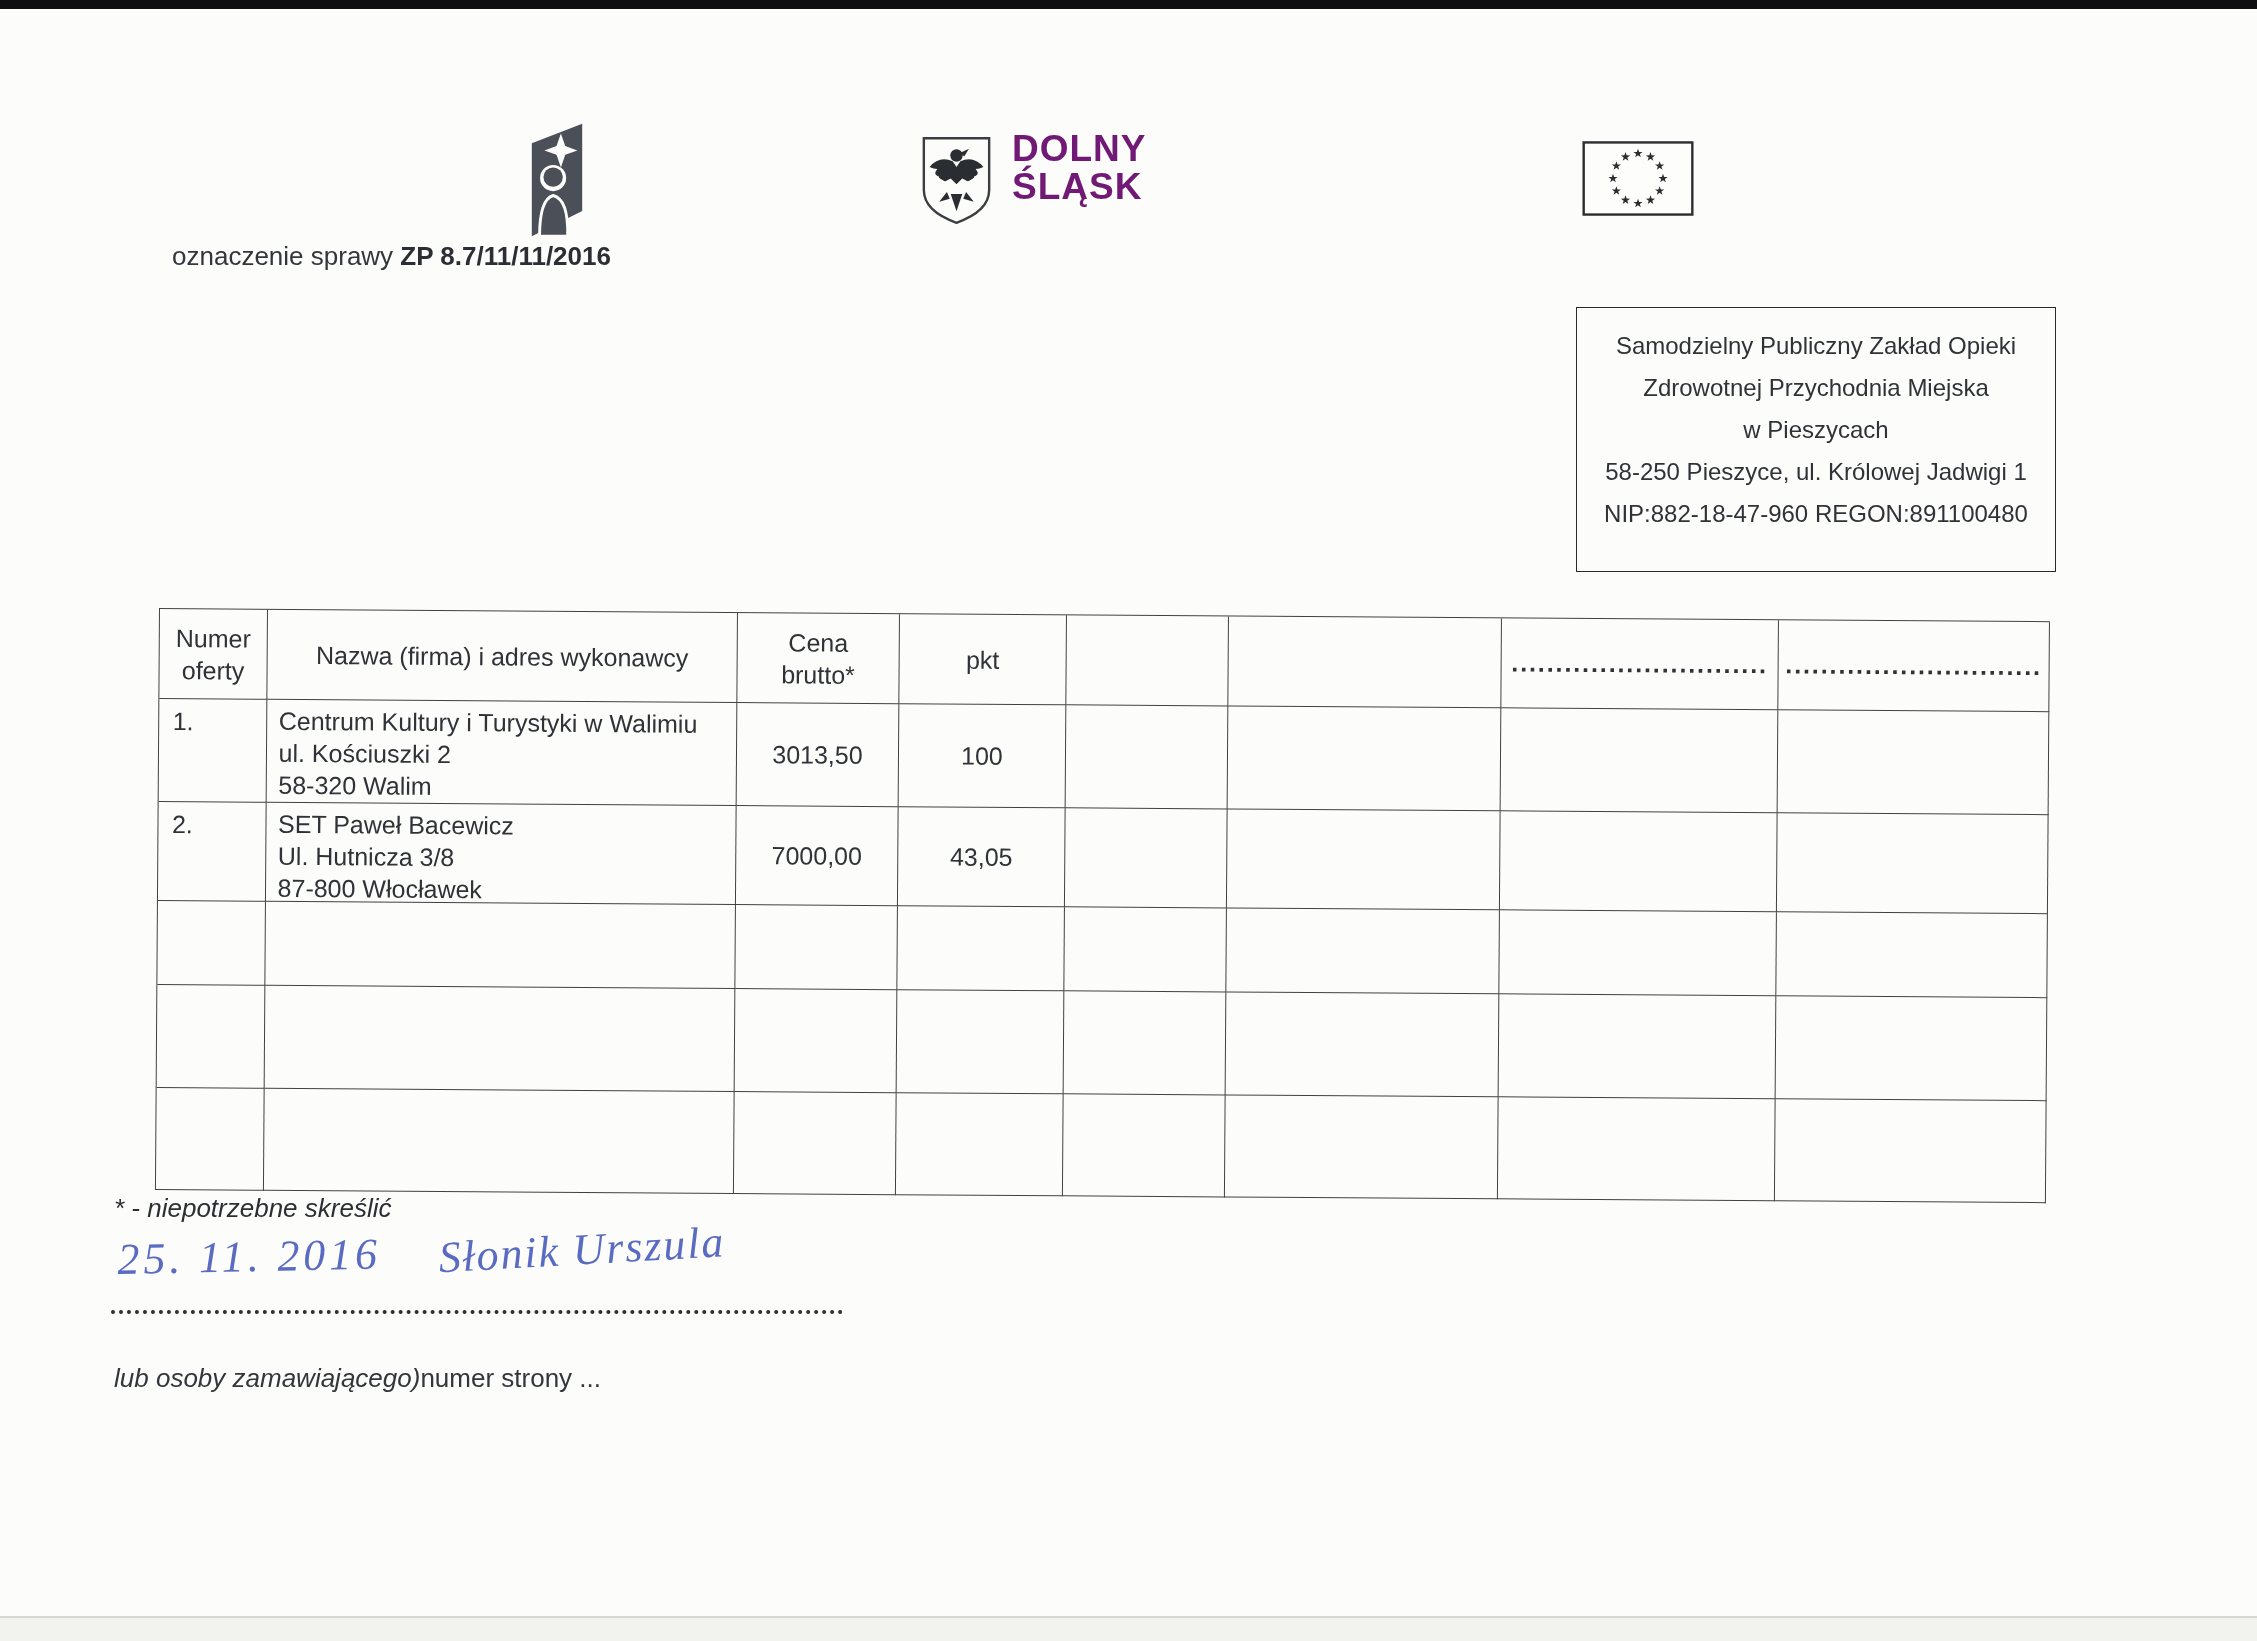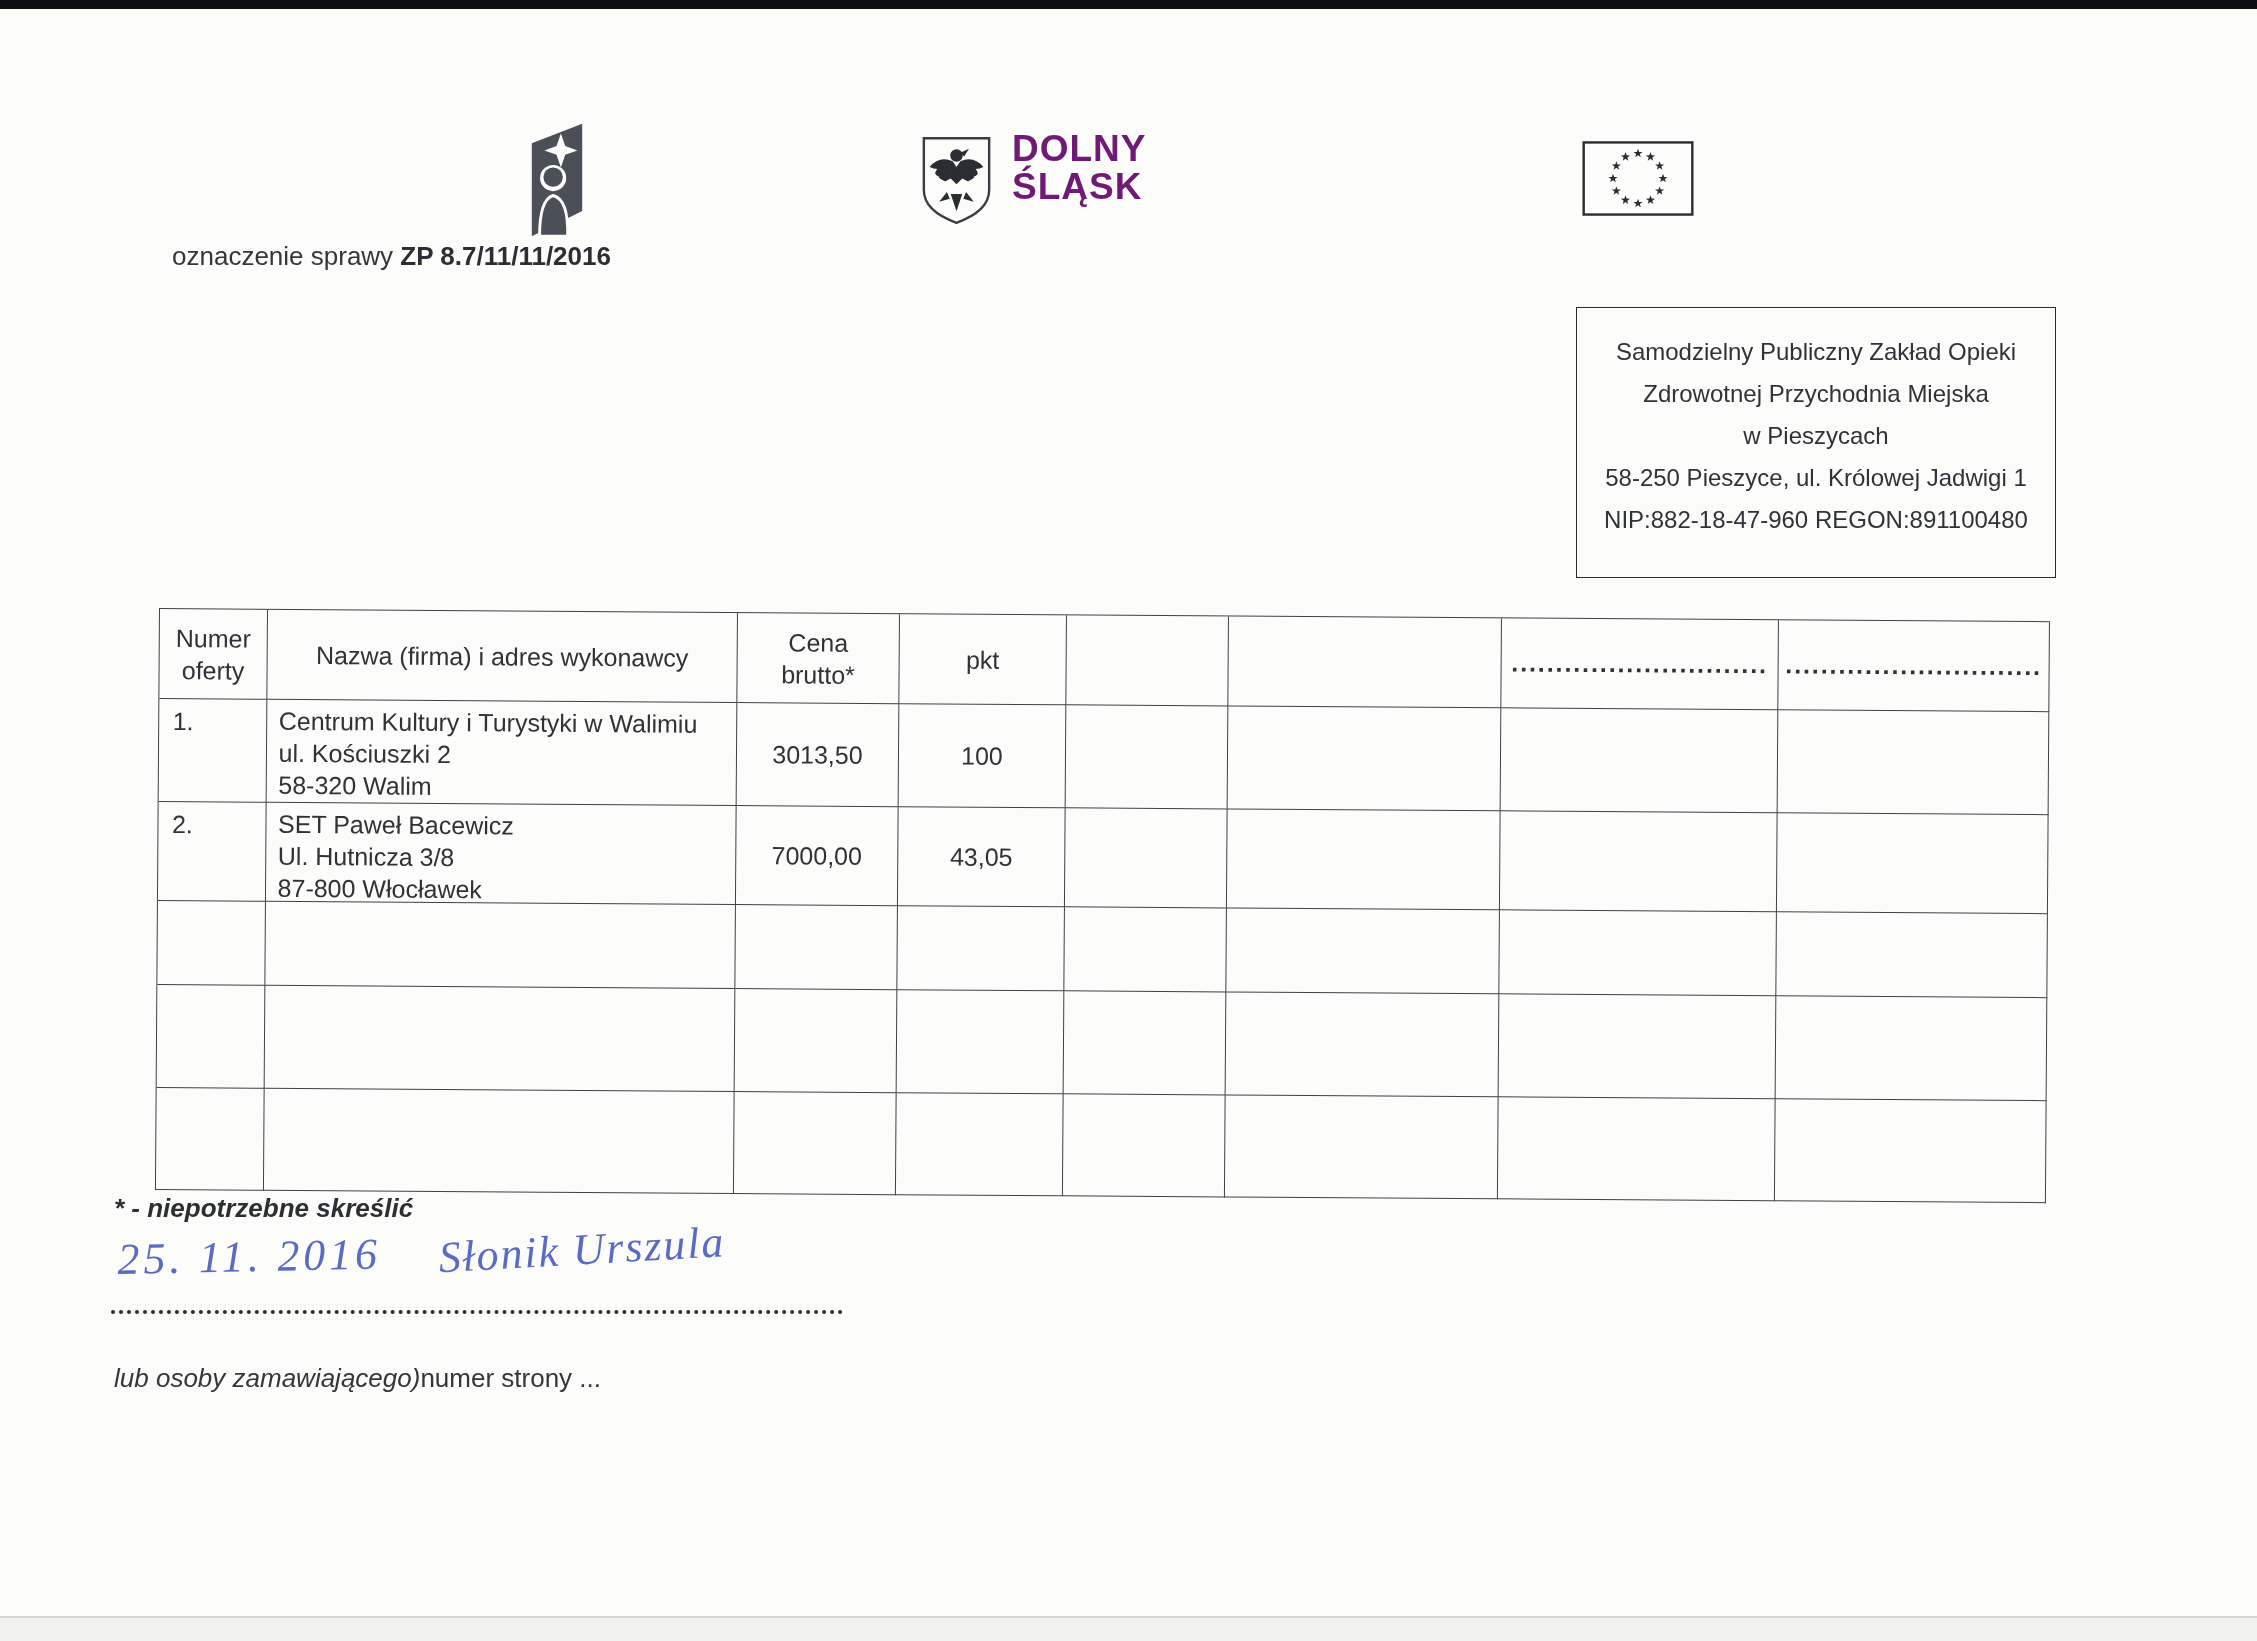--- a/index.html
+++ b/index.html
@@ -18,21 +18,21 @@
   .ds-text{left:1012px;top:130px;line-height:38px;font-size:37px;font-weight:800;
            letter-spacing:1px;color:#701a75;}
   .eu-text{left:1246px;top:145px;width:312px;text-align:right;}
   .eu-text .t1{font-size:27px;font-weight:700;color:#3c4046;line-height:33px;}
   .eu-text .t2{font-size:21px;color:#44484e;line-height:29px;}
 
   .case-line{left:172px;top:241px;font-size:26px;color:#33363b;}
   .case-line b{font-weight:700;color:#2b2e33;}
 
   .stamp{left:1576px;top:307px;width:478px;height:246px;border:1.9px solid #2a2a2a;
-         text-align:center;font-size:24px;line-height:42px;padding-top:23px;
+         text-align:center;font-size:24px;line-height:42px;padding-top:17px;
          white-space:pre-line;color:#2f3237;}
 
   .doc-title{left:111px;top:564px;font-size:28px;font-weight:700;color:#2b2e33;}
   .doc-title .struck{text-decoration:line-through;text-decoration-thickness:2.9px;}
 
   
   .offers-table{left:159px;top:608px;display:grid;
       grid-template-columns:108px 470px 162px 167px 162px 273px 277px 271px;
       grid-template-rows:90px 103px 99px 84px 103px 102px;
       border-top:1.9px solid #3f4145;border-left:1.9px solid #3f4145;
@@ -40,21 +40,21 @@
   .offers-table>div{border-right:1.9px solid #3f4145;border-bottom:1.9px solid #3f4145;
       font-size:25px;overflow:hidden;}
   .hc{display:flex;align-items:center;justify-content:center;text-align:center;
       white-space:pre-line;line-height:32px;}
   .dots{display:flex;align-items:center;justify-content:center;font-size:18.3px;
       font-weight:700;letter-spacing:1.9px;color:#2f3237;}
   .cnum{padding:7.7px 0 0 13.5px;}
   .cname{padding:4.8px 11.6px 0 11.6px;line-height:32px;white-space:pre-line;}
   .cval{display:flex;align-items:center;justify-content:center;}
 
-  .footnote{left:114px;top:1193px;font-size:26px;font-style:italic;color:#2b2e33;font-weight:bold;}
+  .footnote{left:114px;top:1193px;font-size:26px;font-style:italic;color:#2b2e33;}
 
   .handwriting{left:118px;top:1234px;font-family:"Liberation Serif",serif;
       font-style:italic;color:#5a6bc2;transform:rotate(-1.2deg);transform-origin:0 100%;}
   .hw-date{font-size:44px;letter-spacing:3.9px;}
   .hw-sig{font-size:44px;margin-left:53px;display:inline-block;transform:rotate(-2deg);
       letter-spacing:1.9px;}
   .sig-dotline{left:111px;top:1271px;width:732px;height:39px;
       border-bottom:4.8px dotted #2e2e2e;}
 
   .caption1{left:114px;top:1327px;font-size:26px;font-style:italic;color:#33363b;}

